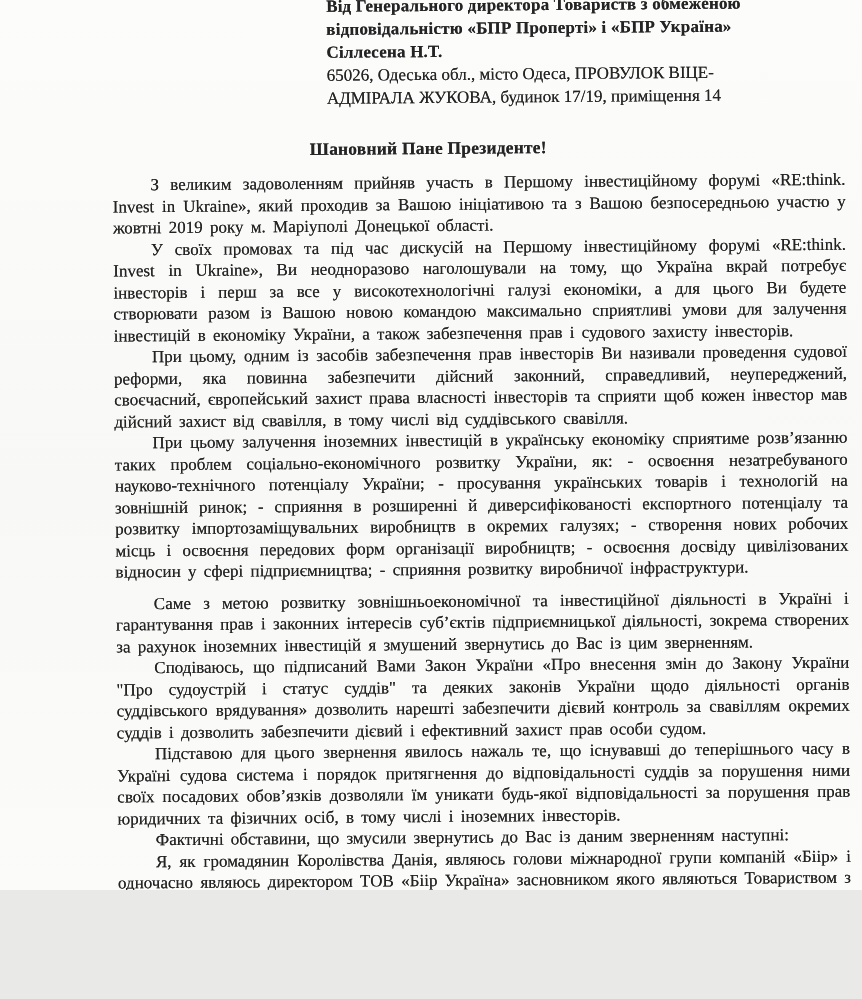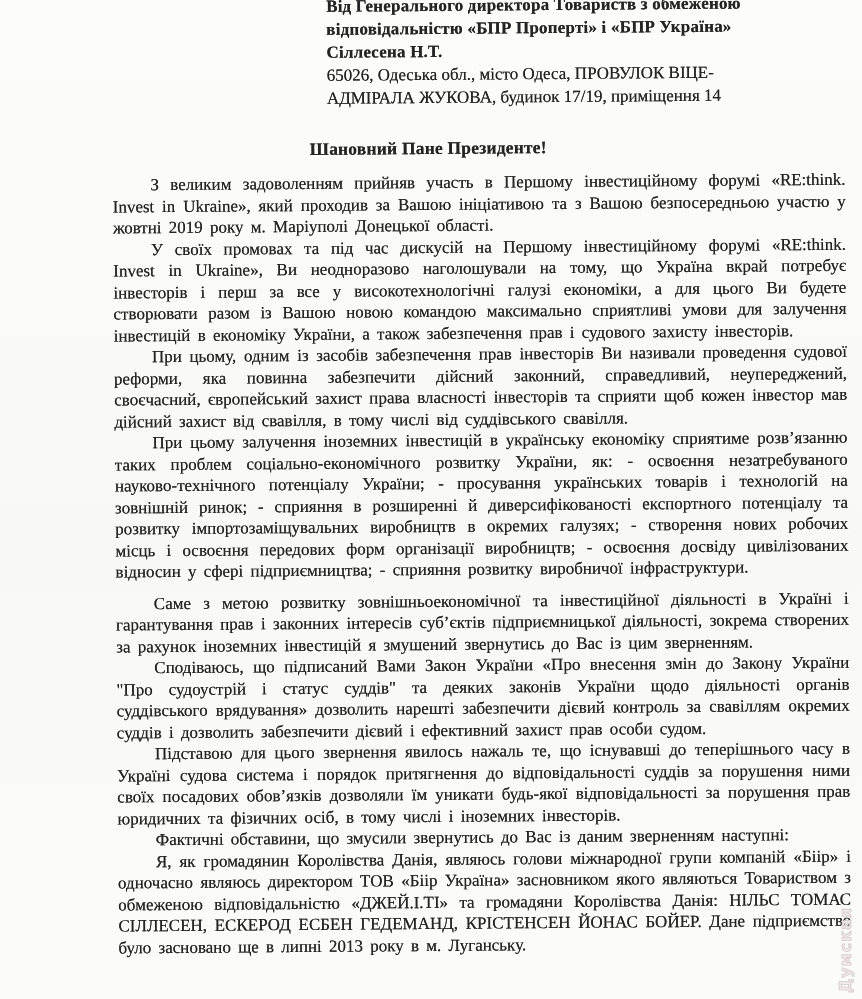--- a/index.html
+++ b/index.html
@@ -8,21 +8,21 @@
     --watermark:#dbd0d2;
   }
   html,body{margin:0;padding:0;}
   body{
     width:862px;height:999px;
     background:#e9e9e7;
     font-family:"Liberation Serif", serif;
   }
   .page{
     position:relative;
-    width:862px;height:999px;
+    width:862px;height:890px;
     overflow:hidden;
     background:linear-gradient(180deg,#fcfcfb 0%,#f8f8f6 55%,var(--page-background) 100%);
     color:var(--text);
   }
   .content{
     position:absolute;
     left:0;top:0;width:862px;
     transform:rotate(-0.45deg);
     transform-origin:431px 500px;
     text-shadow:0 0 0.5px rgba(30,30,30,0.8);

